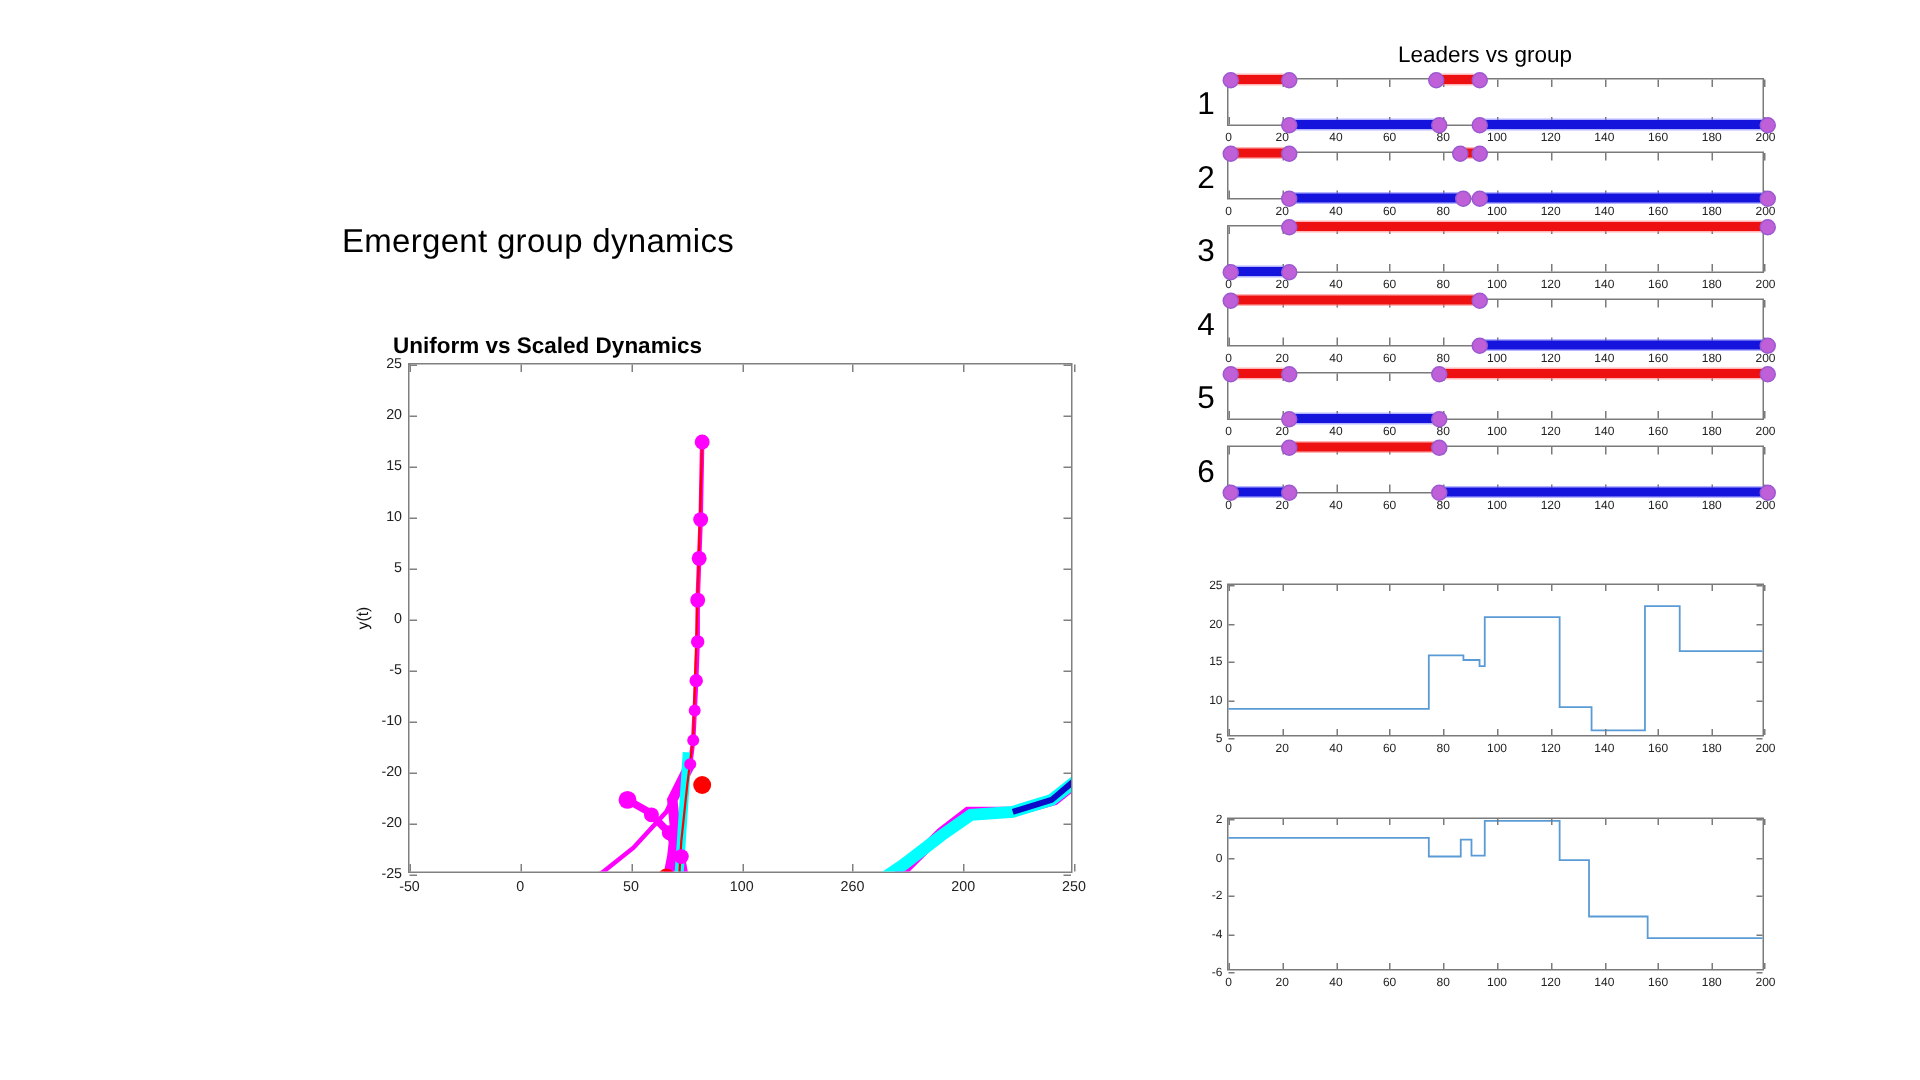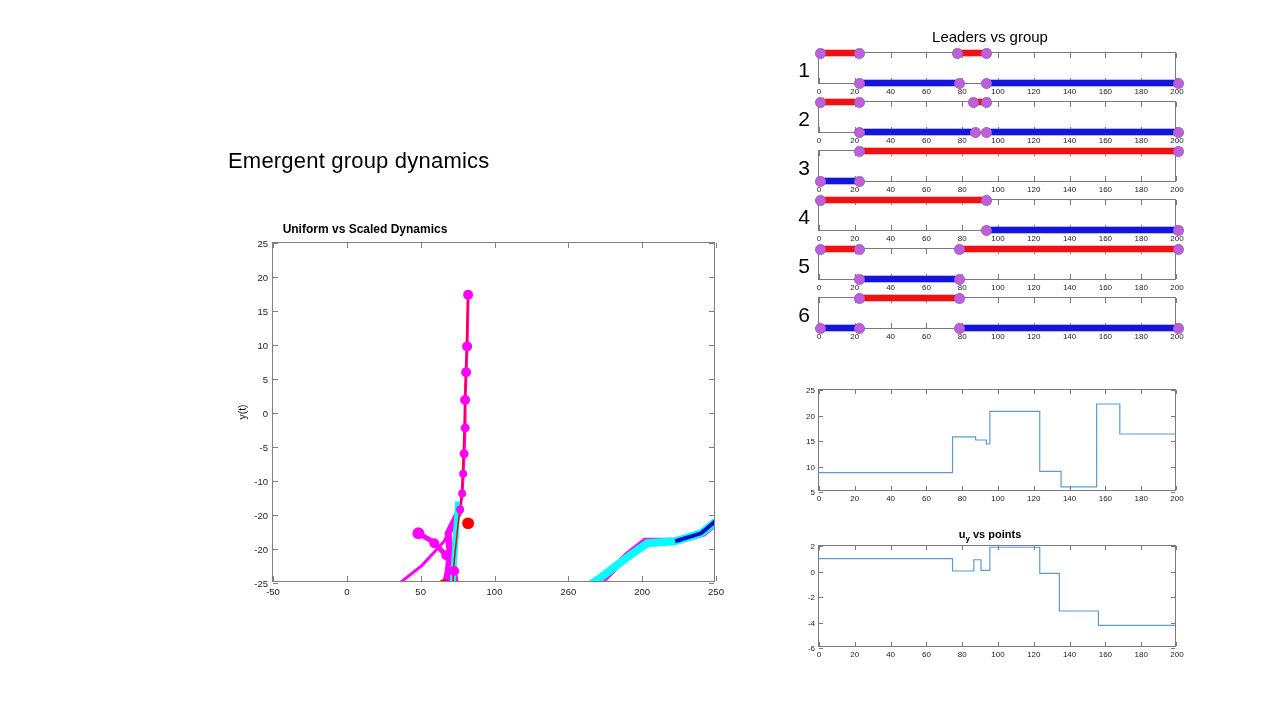--- a/index.html
+++ b/index.html
@@ -8,21 +8,21 @@
   
   #slide-title{
     position:absolute;left:228px;top:148px;width:420px;
     font-size:22px;color:#000;letter-spacing:.2px;white-space:nowrap;
   }
 
   
   #traj-figure{position:absolute;left:130px;top:222px;width:470px;height:390px;}
   #traj-title{
     position:absolute;left:0;top:0;width:470px;text-align:center;
-    font-size:12px;font-weight:bold;color:#000;
+    font-size:15px;font-weight:bold;color:#000;
   }
   #traj-plotbox{
     position:absolute;left:142px;top:20px;width:443px;height:340px;
     box-sizing:border-box;border:1px solid #808080;background:#fff;
   }
   .traj-ytick{
     position:absolute;right:100%;margin-right:5px;
     font-size:9.5px;color:#222;white-space:nowrap;transform:translateY(-50%);
   }
   .traj-ytick-mark{position:absolute;left:0;width:5px;height:1px;background:#808080;}
@@ -564,23 +564,20 @@
       <div class="u-xtick" style="left: 322.2px;">180</div>
       <div class="u-xtick-mark " style="left: 322.2px;"></div>
       <div class="u-xtick-mark b" style="left: 322.2px;"></div>
       <div class="u-xtick" style="left: 358px;">200</div>
       <div class="u-xtick-mark " style="left: 357px;"></div>
       <div class="u-xtick-mark b" style="left: 357px;"></div>
     </div>
 </div>
 
 <div class="u-figure" id="uy-figure">
-  <div class="u-title">
-    <span>u</span><sub>y</sub><span> vs points</span>
-  </div>
   <div class="u-plotbox" id="uy-plotbox">
     <svg class="u-svg" id="uy-svg" viewBox="0 0 358 102" preserveAspectRatio="none">
         <polyline points="0.0,12.8 134.3,12.8 134.3,25.5 155.7,25.5 155.7,14.0 162.9,14.0 162.9,24.9 171.8,24.9 171.8,1.3 222.0,1.3 222.0,28.0 241.7,28.0 241.7,66.3 281.0,66.3 281.0,81.0 358.0,81.0" fill="none" stroke="#5b9bd5" stroke-width="1.2" vector-effect="non-scaling-stroke"></polyline>
       </svg>
   <div class="u-ytick" style="top: 0px;">2</div>
       <div class="u-ytick-mark " style="top: 0px;"></div>
       <div class="u-ytick-mark r" style="top: 0px;"></div>
       <div class="u-ytick" style="top: 25.5px;">0</div>
       <div class="u-ytick-mark " style="top: 25.5px;"></div>
       <div class="u-ytick-mark r" style="top: 25.5px;"></div>

